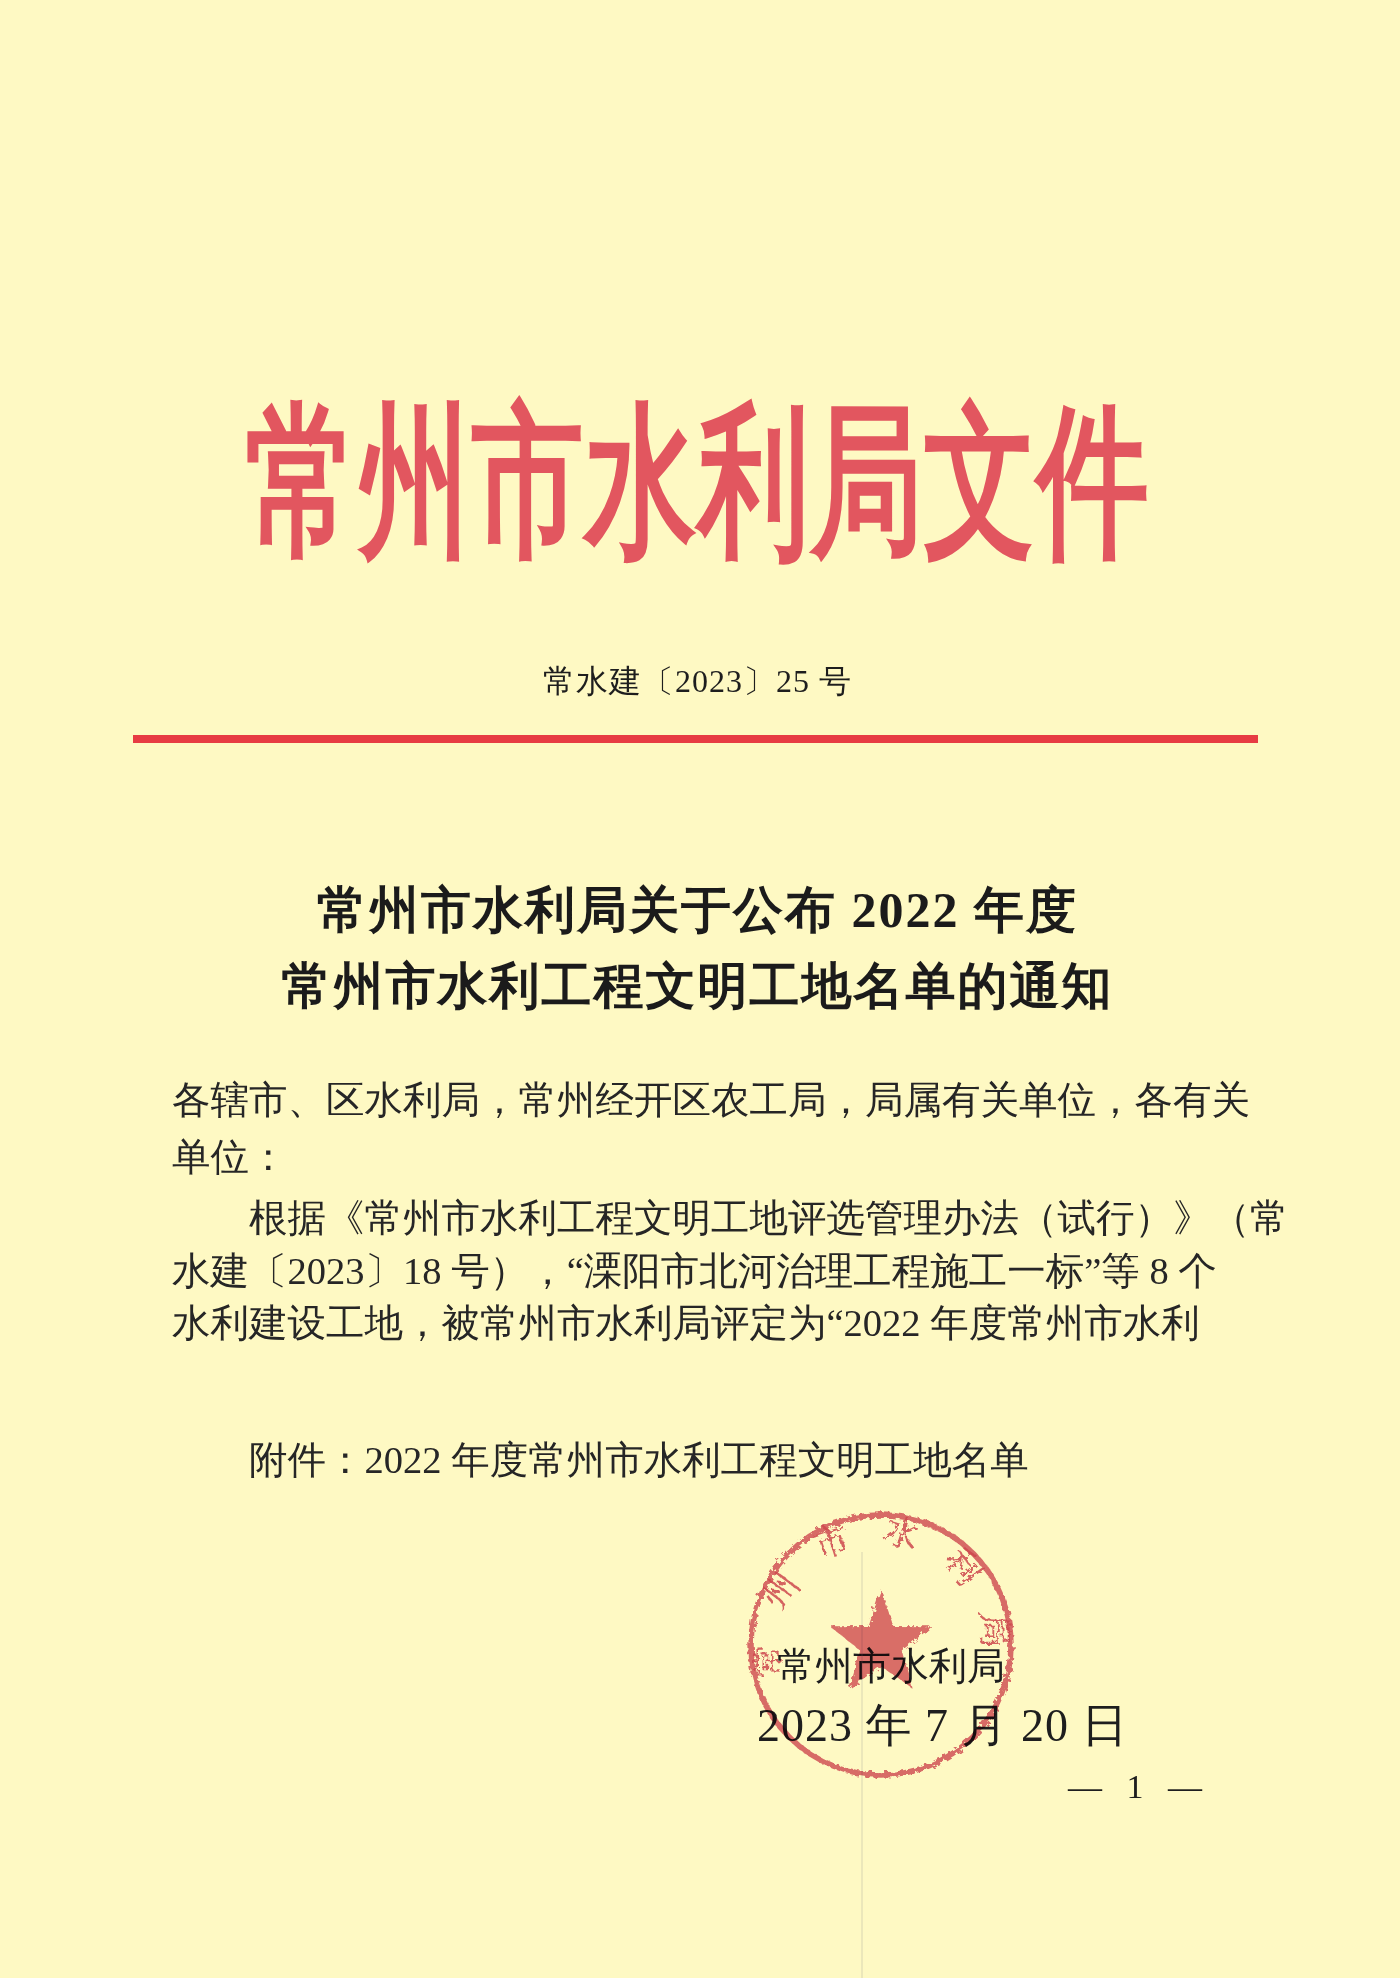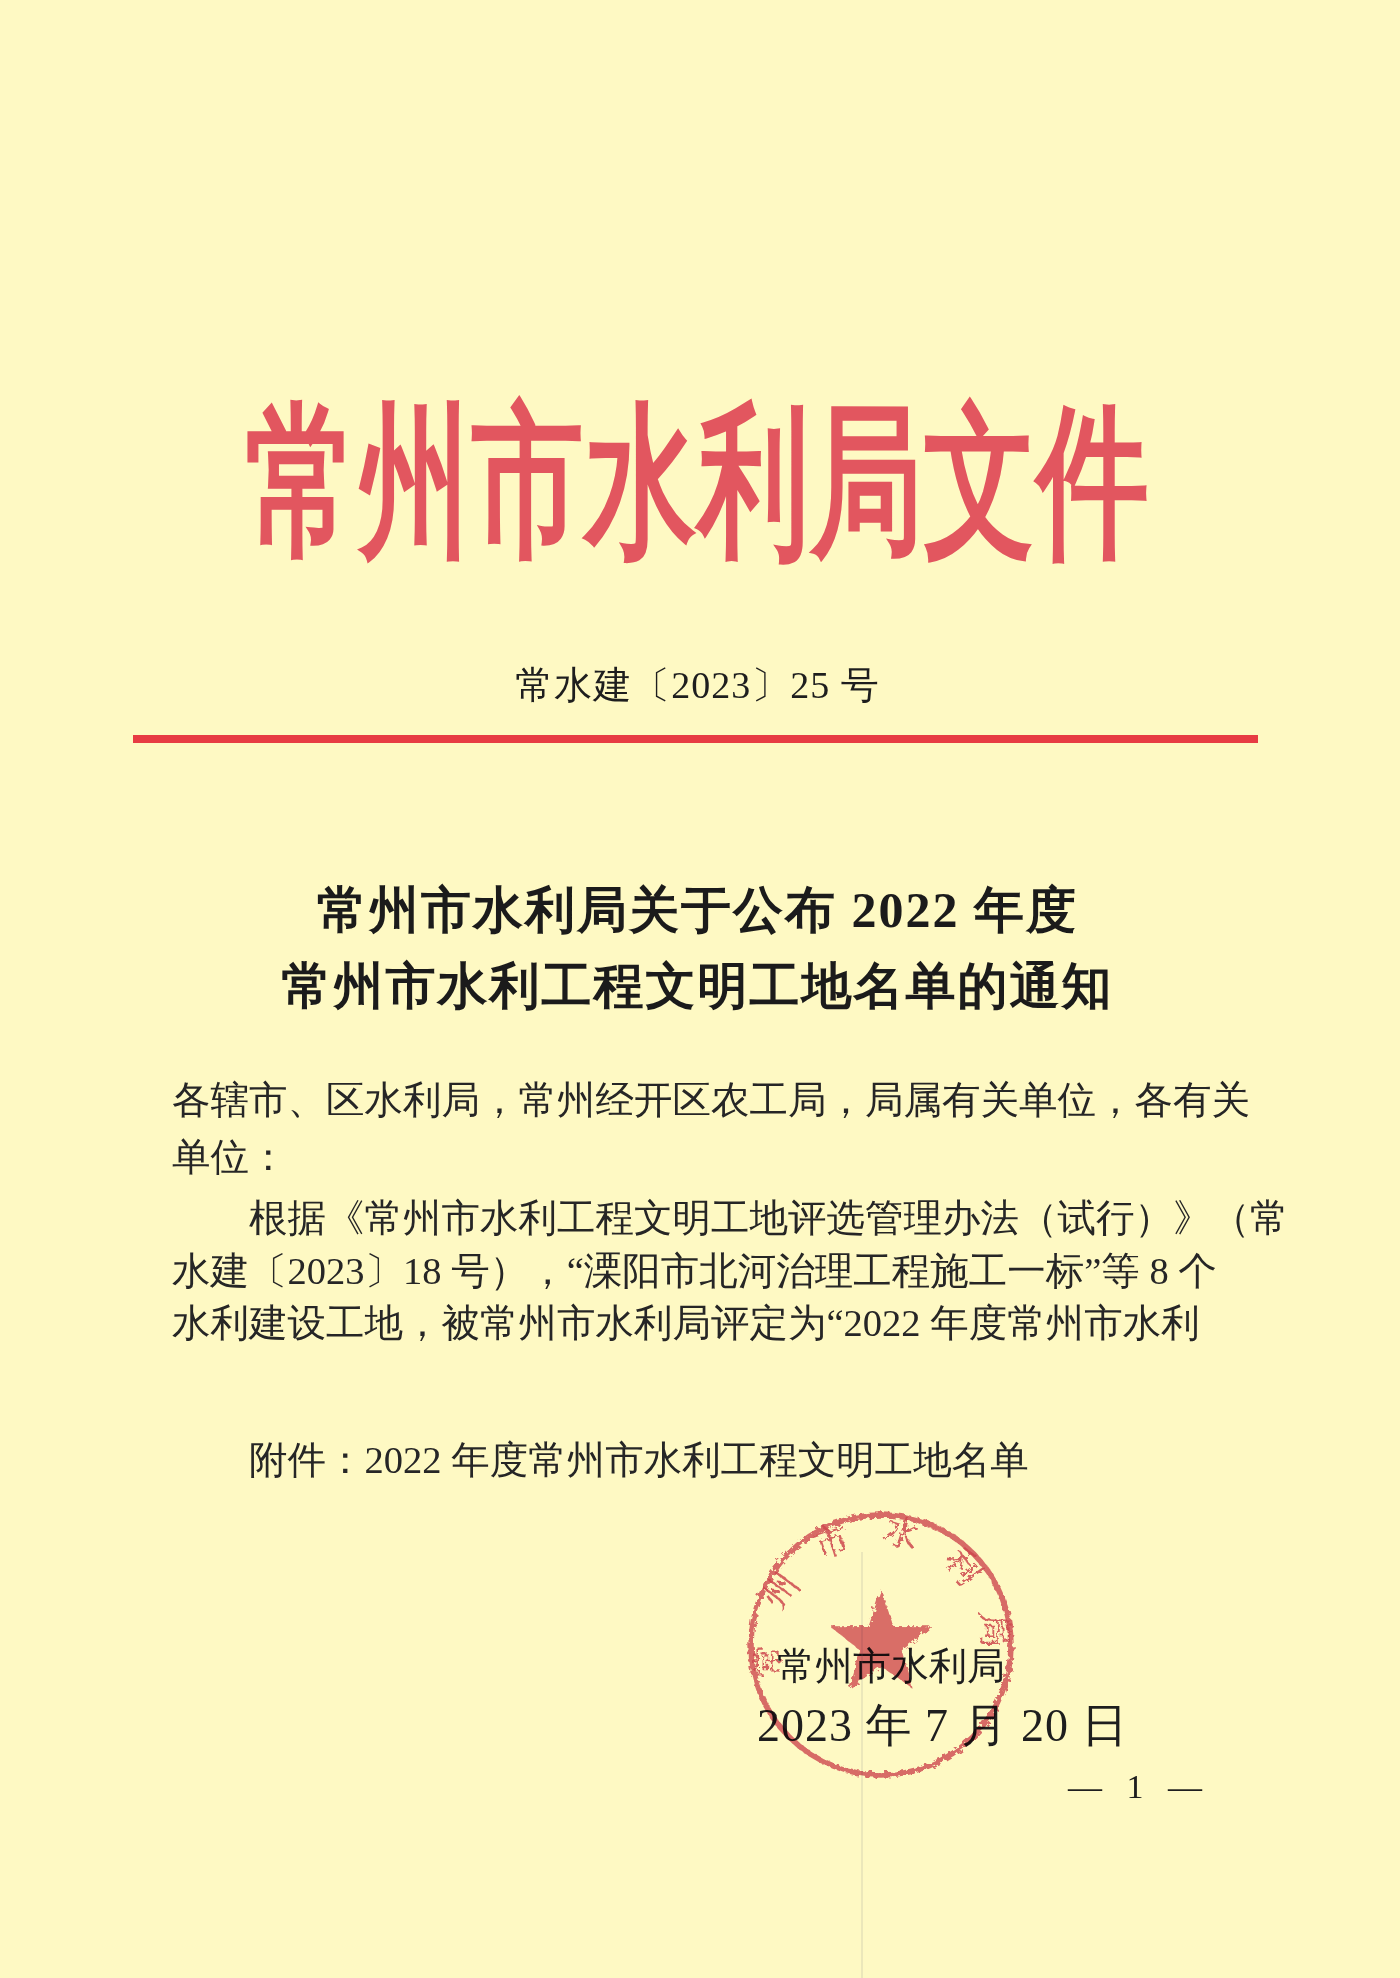--- a/index.html
+++ b/index.html
@@ -17,21 +17,21 @@
     text-align:center;
     font-size:112px; font-weight:700;
     color:#e2565f;
     transform:scaleY(1.48); transform-origin:top center;
     white-space:nowrap;
     letter-spacing:1px;
   }
   .doc-number {
     position:absolute; top:660px; left:135px; width:1125px;
     text-align:center;
-    font-size:38px; color:#1e1e1e;
+    font-size:32px; color:#1e1e1e;
     letter-spacing:1px;
   }
   .red-line {
     position:absolute; top:735px; left:133px;
     width:1125px; height:8px;
     background:#e73c43;
   }
   .doc-title {
     position:absolute; top:872px; left:135px; width:1125px;
     text-align:center;

